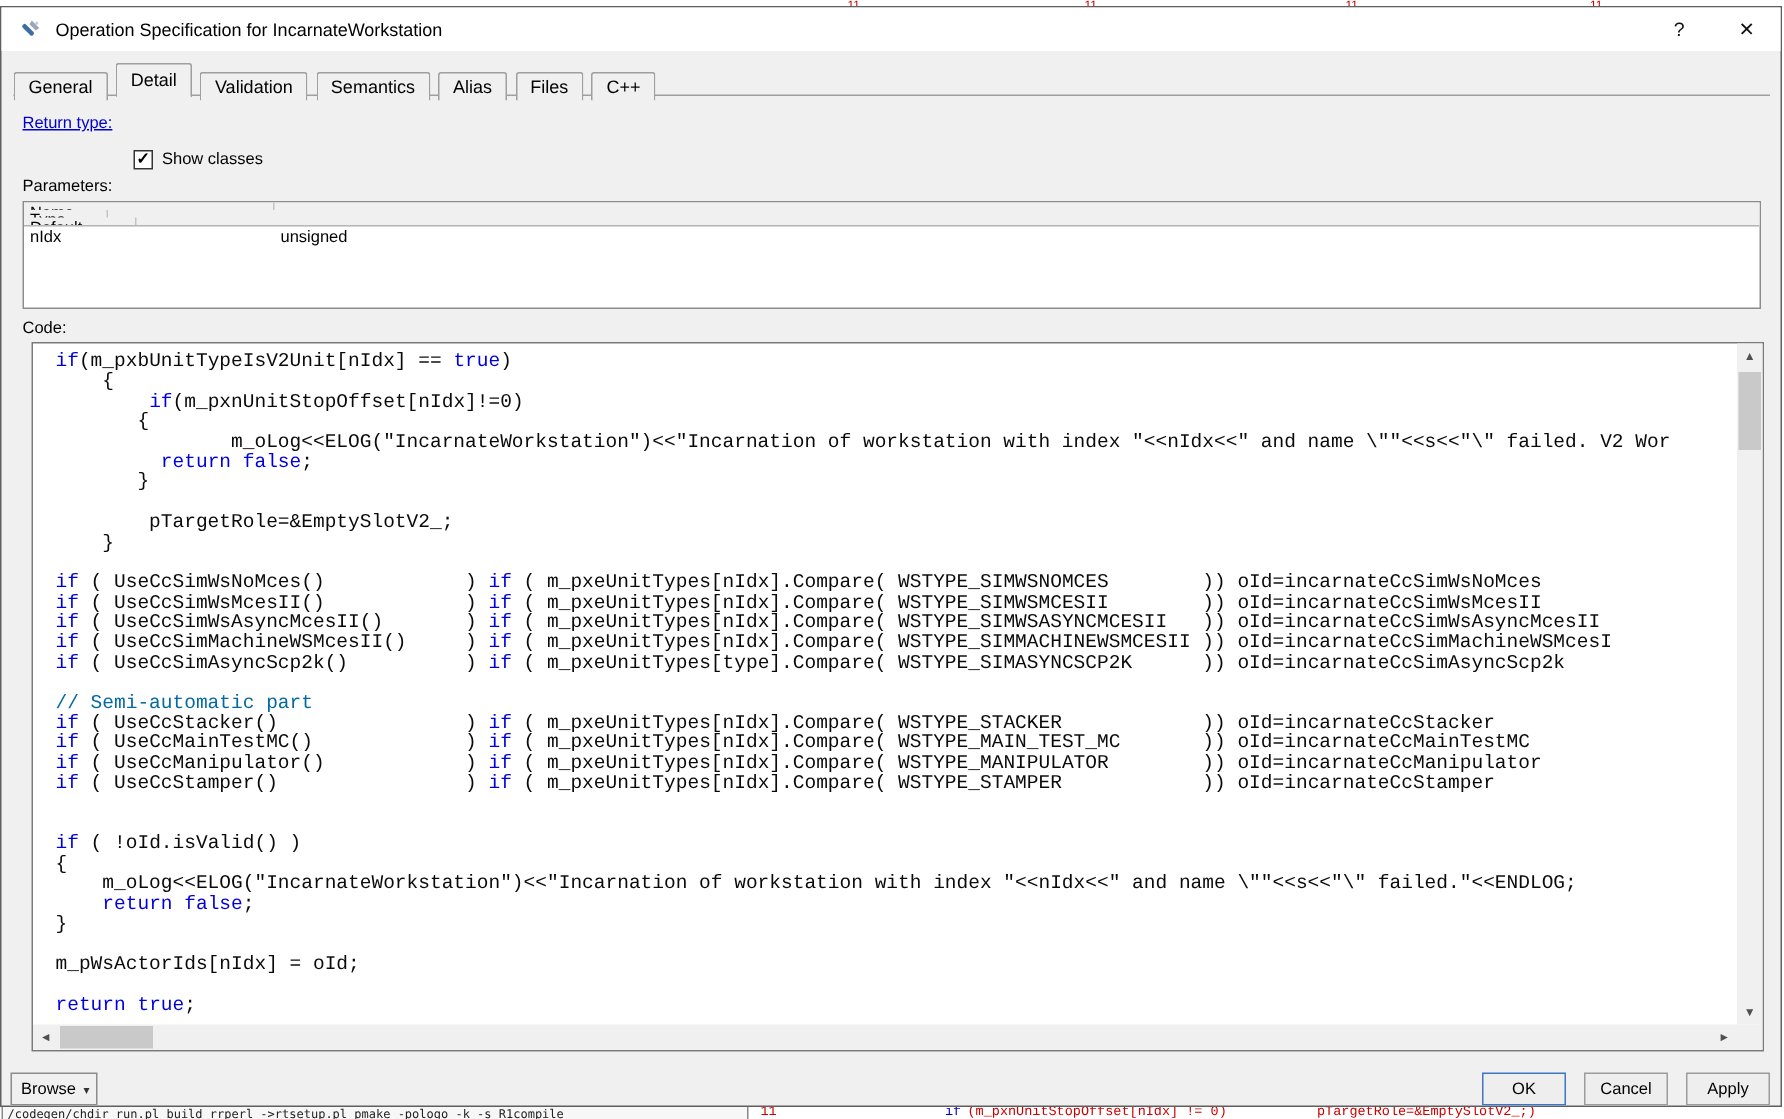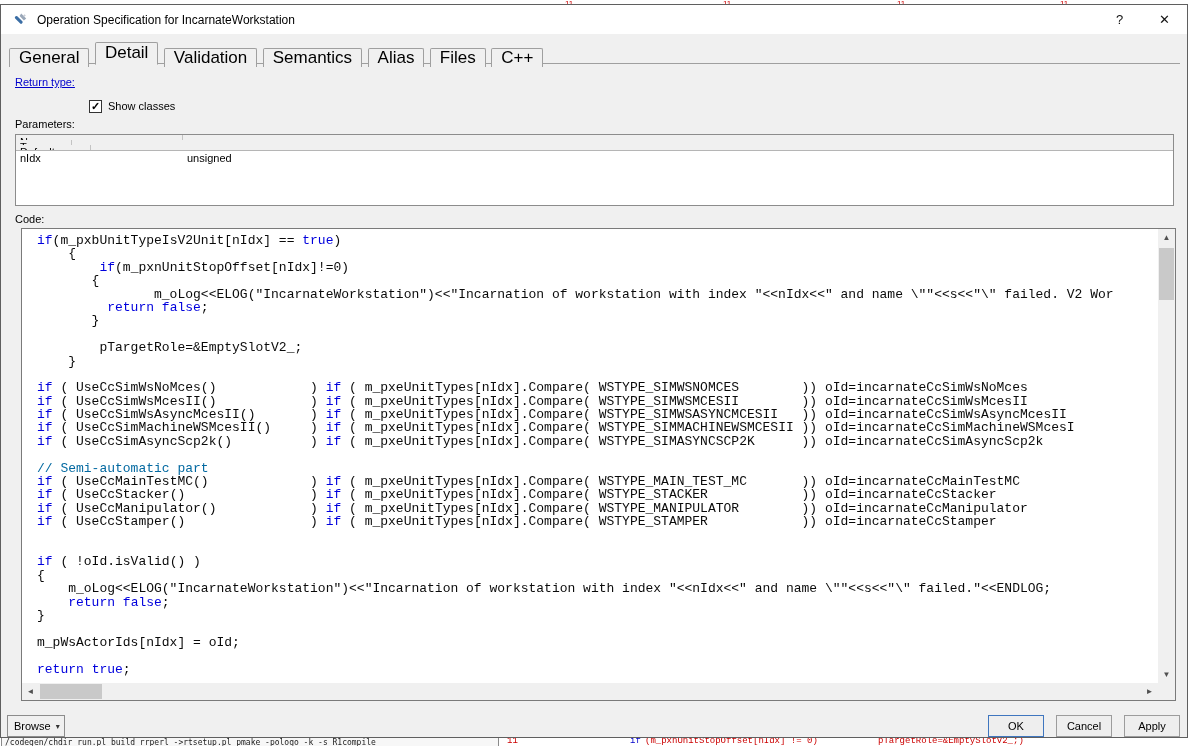--- a/index.html
+++ b/index.html
@@ -32,21 +32,21 @@
   .titlebar { position:absolute; left:0; top:0; right:0; height:29px; background:#ffffff; display:flex; align-items:center; padding-left:11px; }
   .app-icon { width:16px; height:16px; margin-right:9px; flex:0 0 auto; }
   .win-title { font-size:12px; white-space:nowrap; }
   .tb-spacer { flex:1; }
   .tb-btn { width:45px; height:29px; display:flex; align-items:center; justify-content:center; font-size:13px; color:#111; cursor:default; }
 
   
   .tabstrip { position:absolute; left:8px; top:37px; right:7px; height:22px; border-bottom:1px solid #9f9f9f; }
   .tab {
     position:relative; top:3px; display:inline-block; height:19px; line-height:18px;
-    padding:0 9px; margin-right:1px; font-size:17px;
+    padding:0 9px; margin-right:1px; font-size:12px;
     background:#f0f0f0; border:1px solid #9f9f9f; border-bottom:none;
     border-top-left-radius:2px; border-top-right-radius:2px; vertical-align:bottom;
   }
   .tab.active { top:0; height:23px; line-height:20px; z-index:3; background:#f0f0f0; border-bottom:1px solid #f0f0f0; margin-bottom:-1px; }
 
   
   .link-label { position:absolute; left:14px; top:71px; font-size:11px; color:#0000cc; text-decoration:underline; cursor:pointer; white-space:nowrap; }
   .combobox { position:absolute; left:88px; top:67px; right:7px; height:21px; background:#fff; border:1px solid #707070; }
   .combo-value { position:absolute; left:4px; top:0; line-height:19px; font-size:12px; }
   .combo-arrow { position:absolute; right:0; top:0; width:18px; height:19px; text-align:center; line-height:19px; font-size:7px; color:#444; border-left:1px solid #d0d0d0; background:#f4f4f4; }
@@ -186,25 +186,25 @@
         <div class="code-line"><span class="tok-p">         </span><span class="tok-k">return</span><span class="tok-p"> </span><span class="tok-k">false</span><span class="tok-p">;</span></div>
         <div class="code-line"><span class="tok-p">       }</span></div>
         <div class="code-line">&nbsp;</div>
         <div class="code-line"><span class="tok-p">        pTargetRole=&amp;EmptySlotV2_;</span></div>
         <div class="code-line"><span class="tok-p">    }</span></div>
         <div class="code-line">&nbsp;</div>
         <div class="code-line"><span class="tok-k">if</span><span class="tok-p"> ( UseCcSimWsNoMces()            ) </span><span class="tok-k">if</span><span class="tok-p"> ( m_pxeUnitTypes[nIdx].Compare( WSTYPE_SIMWSNOMCES        )) oId=incarnateCcSimWsNoMces</span></div>
         <div class="code-line"><span class="tok-k">if</span><span class="tok-p"> ( UseCcSimWsMcesII()            ) </span><span class="tok-k">if</span><span class="tok-p"> ( m_pxeUnitTypes[nIdx].Compare( WSTYPE_SIMWSMCESII        )) oId=incarnateCcSimWsMcesII</span></div>
         <div class="code-line"><span class="tok-k">if</span><span class="tok-p"> ( UseCcSimWsAsyncMcesII()       ) </span><span class="tok-k">if</span><span class="tok-p"> ( m_pxeUnitTypes[nIdx].Compare( WSTYPE_SIMWSASYNCMCESII   )) oId=incarnateCcSimWsAsyncMcesII</span></div>
         <div class="code-line"><span class="tok-k">if</span><span class="tok-p"> ( UseCcSimMachineWSMcesII()     ) </span><span class="tok-k">if</span><span class="tok-p"> ( m_pxeUnitTypes[nIdx].Compare( WSTYPE_SIMMACHINEWSMCESII )) oId=incarnateCcSimMachineWSMcesI</span></div>
-        <div class="code-line"><span class="tok-k">if</span><span class="tok-p"> ( UseCcSimAsyncScp2k()          ) </span><span class="tok-k">if</span><span class="tok-p"> ( m_pxeUnitTypes[nIdx].Compare( WSTYPE_SIMASYNCSCP2K      )) oId=incarnateCcSimAsyncScp2k</span></div>
+        <div class="code-line"><span class="tok-k">if</span><span class="tok-p"> ( UseCcSimAsyncScp2k()          ) </span><span class="tok-k">if</span><span class="tok-p"> ( m_pxeUnitTypes[type].Compare( WSTYPE_SIMASYNCSCP2K      )) oId=incarnateCcSimAsyncScp2k</span></div>
         <div class="code-line">&nbsp;</div>
         <div class="code-line"><span class="tok-c">// Semi-automatic part</span></div>
+        <div class="code-line"><span class="tok-k">if</span><span class="tok-p"> ( UseCcStacker()                ) </span><span class="tok-k">if</span><span class="tok-p"> ( m_pxeUnitTypes[nIdx].Compare( WSTYPE_STACKER            )) oId=incarnateCcStacker</span></div>
         <div class="code-line"><span class="tok-k">if</span><span class="tok-p"> ( UseCcMainTestMC()             ) </span><span class="tok-k">if</span><span class="tok-p"> ( m_pxeUnitTypes[nIdx].Compare( WSTYPE_MAIN_TEST_MC       )) oId=incarnateCcMainTestMC</span></div>
-        <div class="code-line"><span class="tok-k">if</span><span class="tok-p"> ( UseCcStacker()                ) </span><span class="tok-k">if</span><span class="tok-p"> ( m_pxeUnitTypes[nIdx].Compare( WSTYPE_STACKER            )) oId=incarnateCcStacker</span></div>
         <div class="code-line"><span class="tok-k">if</span><span class="tok-p"> ( UseCcManipulator()            ) </span><span class="tok-k">if</span><span class="tok-p"> ( m_pxeUnitTypes[nIdx].Compare( WSTYPE_MANIPULATOR        )) oId=incarnateCcManipulator</span></div>
         <div class="code-line"><span class="tok-k">if</span><span class="tok-p"> ( UseCcStamper()                ) </span><span class="tok-k">if</span><span class="tok-p"> ( m_pxeUnitTypes[nIdx].Compare( WSTYPE_STAMPER            )) oId=incarnateCcStamper</span></div>
         <div class="code-line">&nbsp;</div>
         <div class="code-line">&nbsp;</div>
         <div class="code-line"><span class="tok-k">if</span><span class="tok-p"> ( !oId.isValid() )</span></div>
         <div class="code-line"><span class="tok-p">{</span></div>
         <div class="code-line"><span class="tok-p">    m_oLog&lt;&lt;ELOG("IncarnateWorkstation")&lt;&lt;"Incarnation of workstation with index "&lt;&lt;nIdx&lt;&lt;" and name \""&lt;&lt;s&lt;&lt;"\" failed."&lt;&lt;ENDLOG;</span></div>
         <div class="code-line"><span class="tok-p">    </span><span class="tok-k">return</span><span class="tok-p"> </span><span class="tok-k">false</span><span class="tok-p">;</span></div>
         <div class="code-line"><span class="tok-p">}</span></div>
         <div class="code-line">&nbsp;</div>

